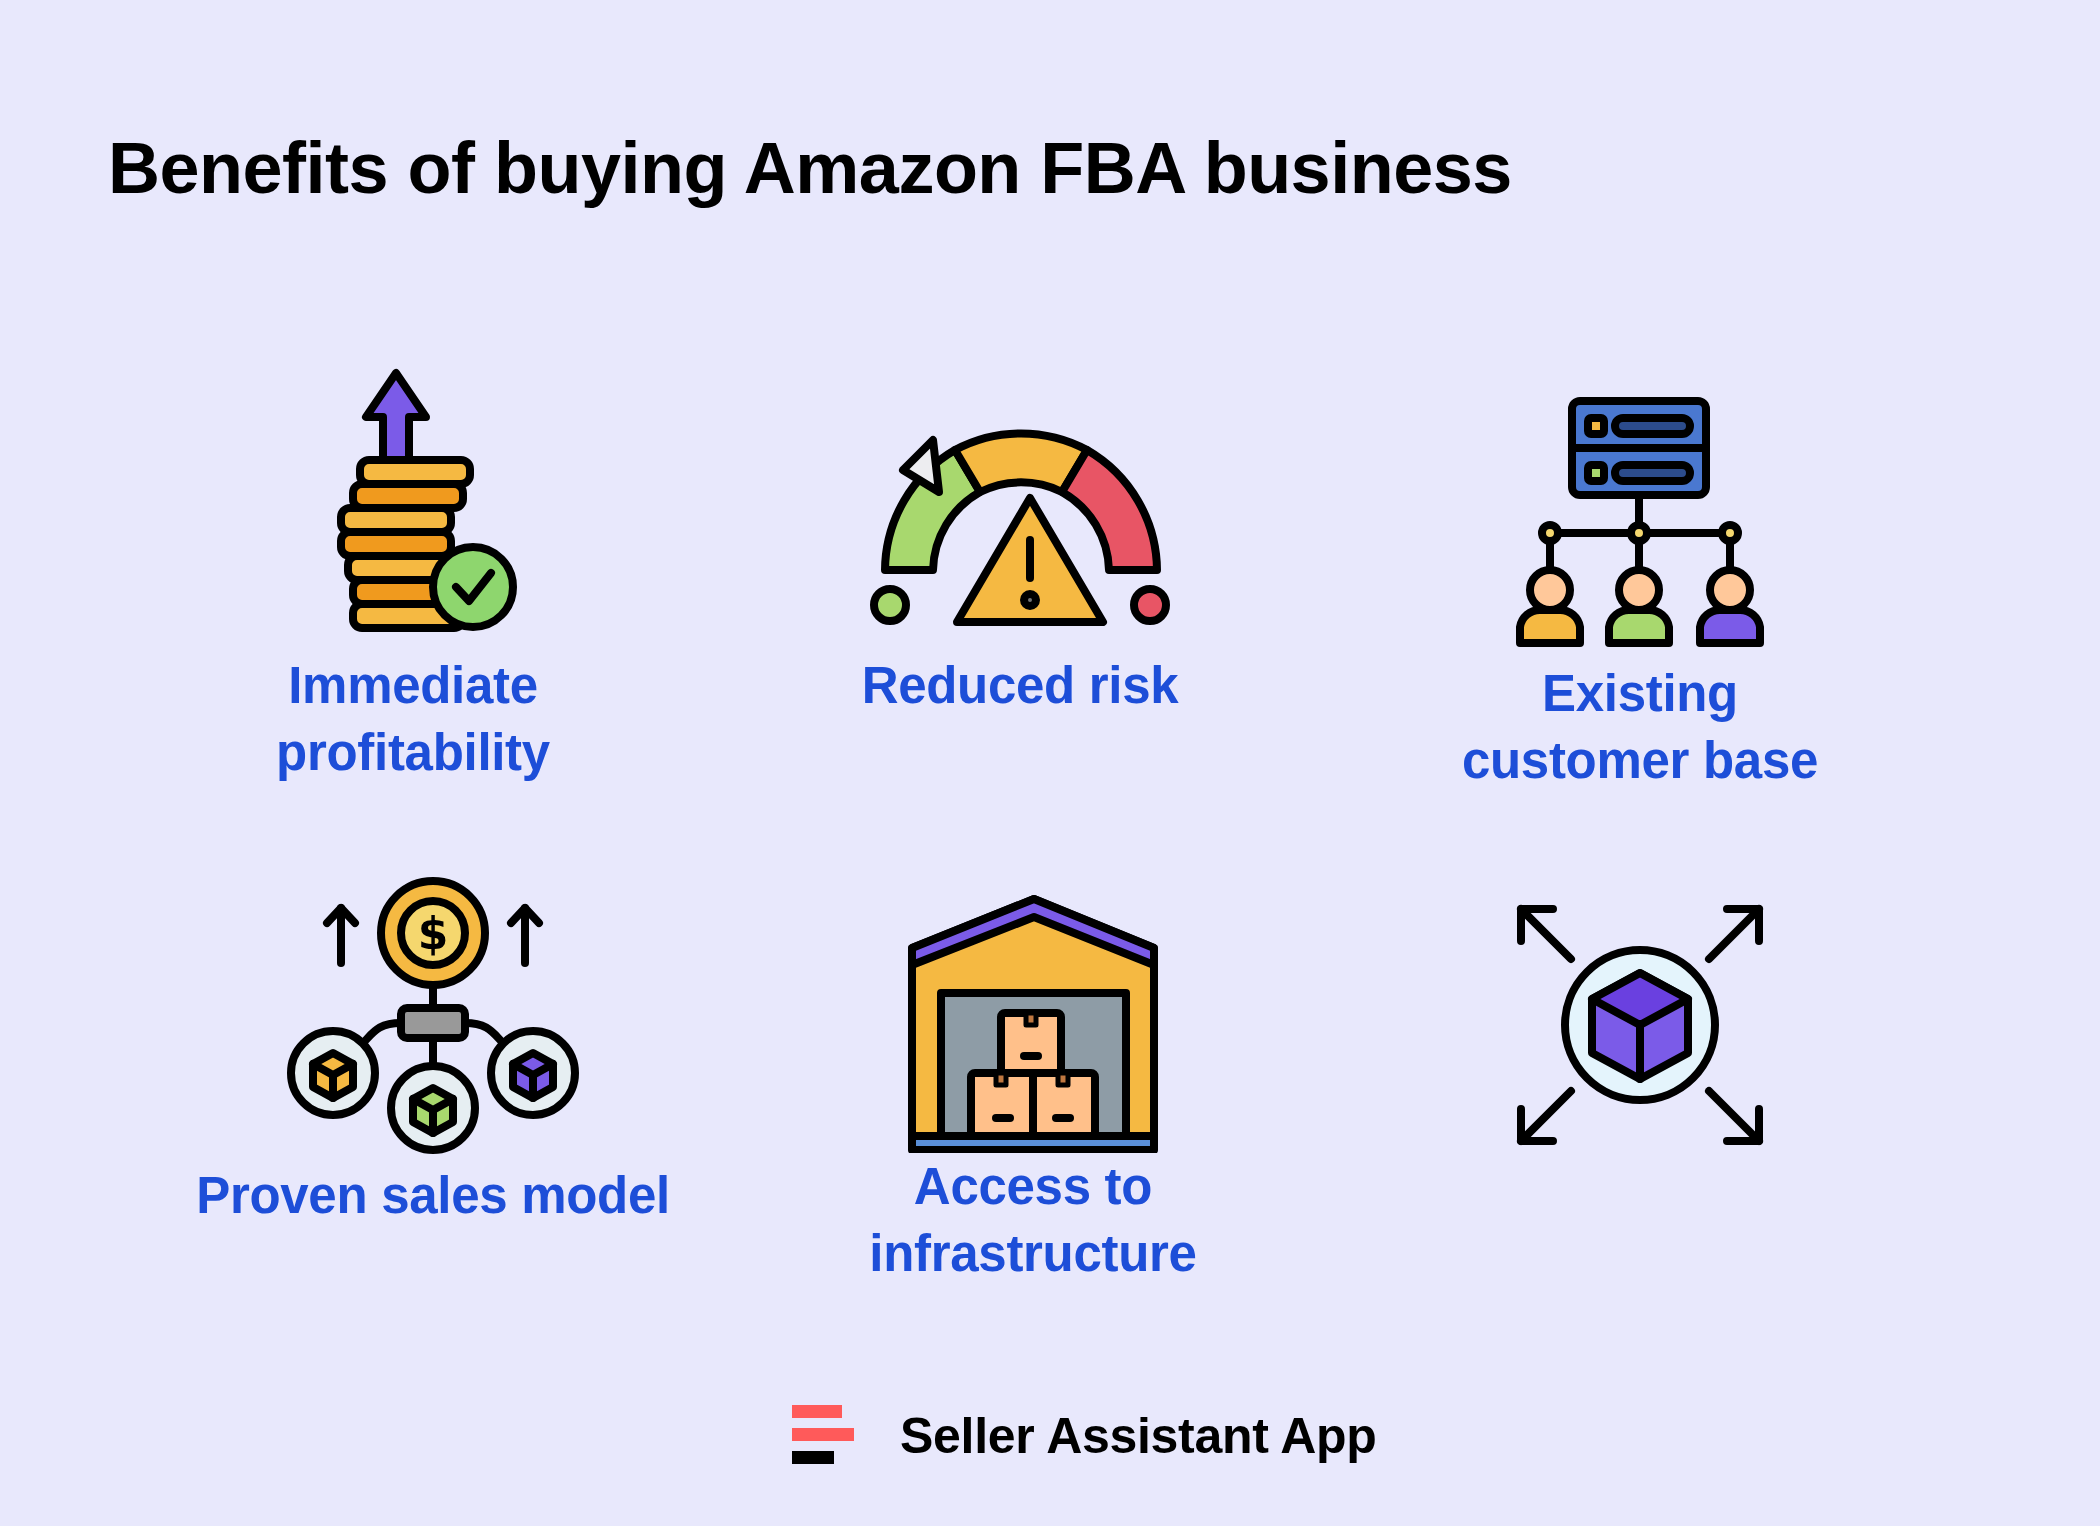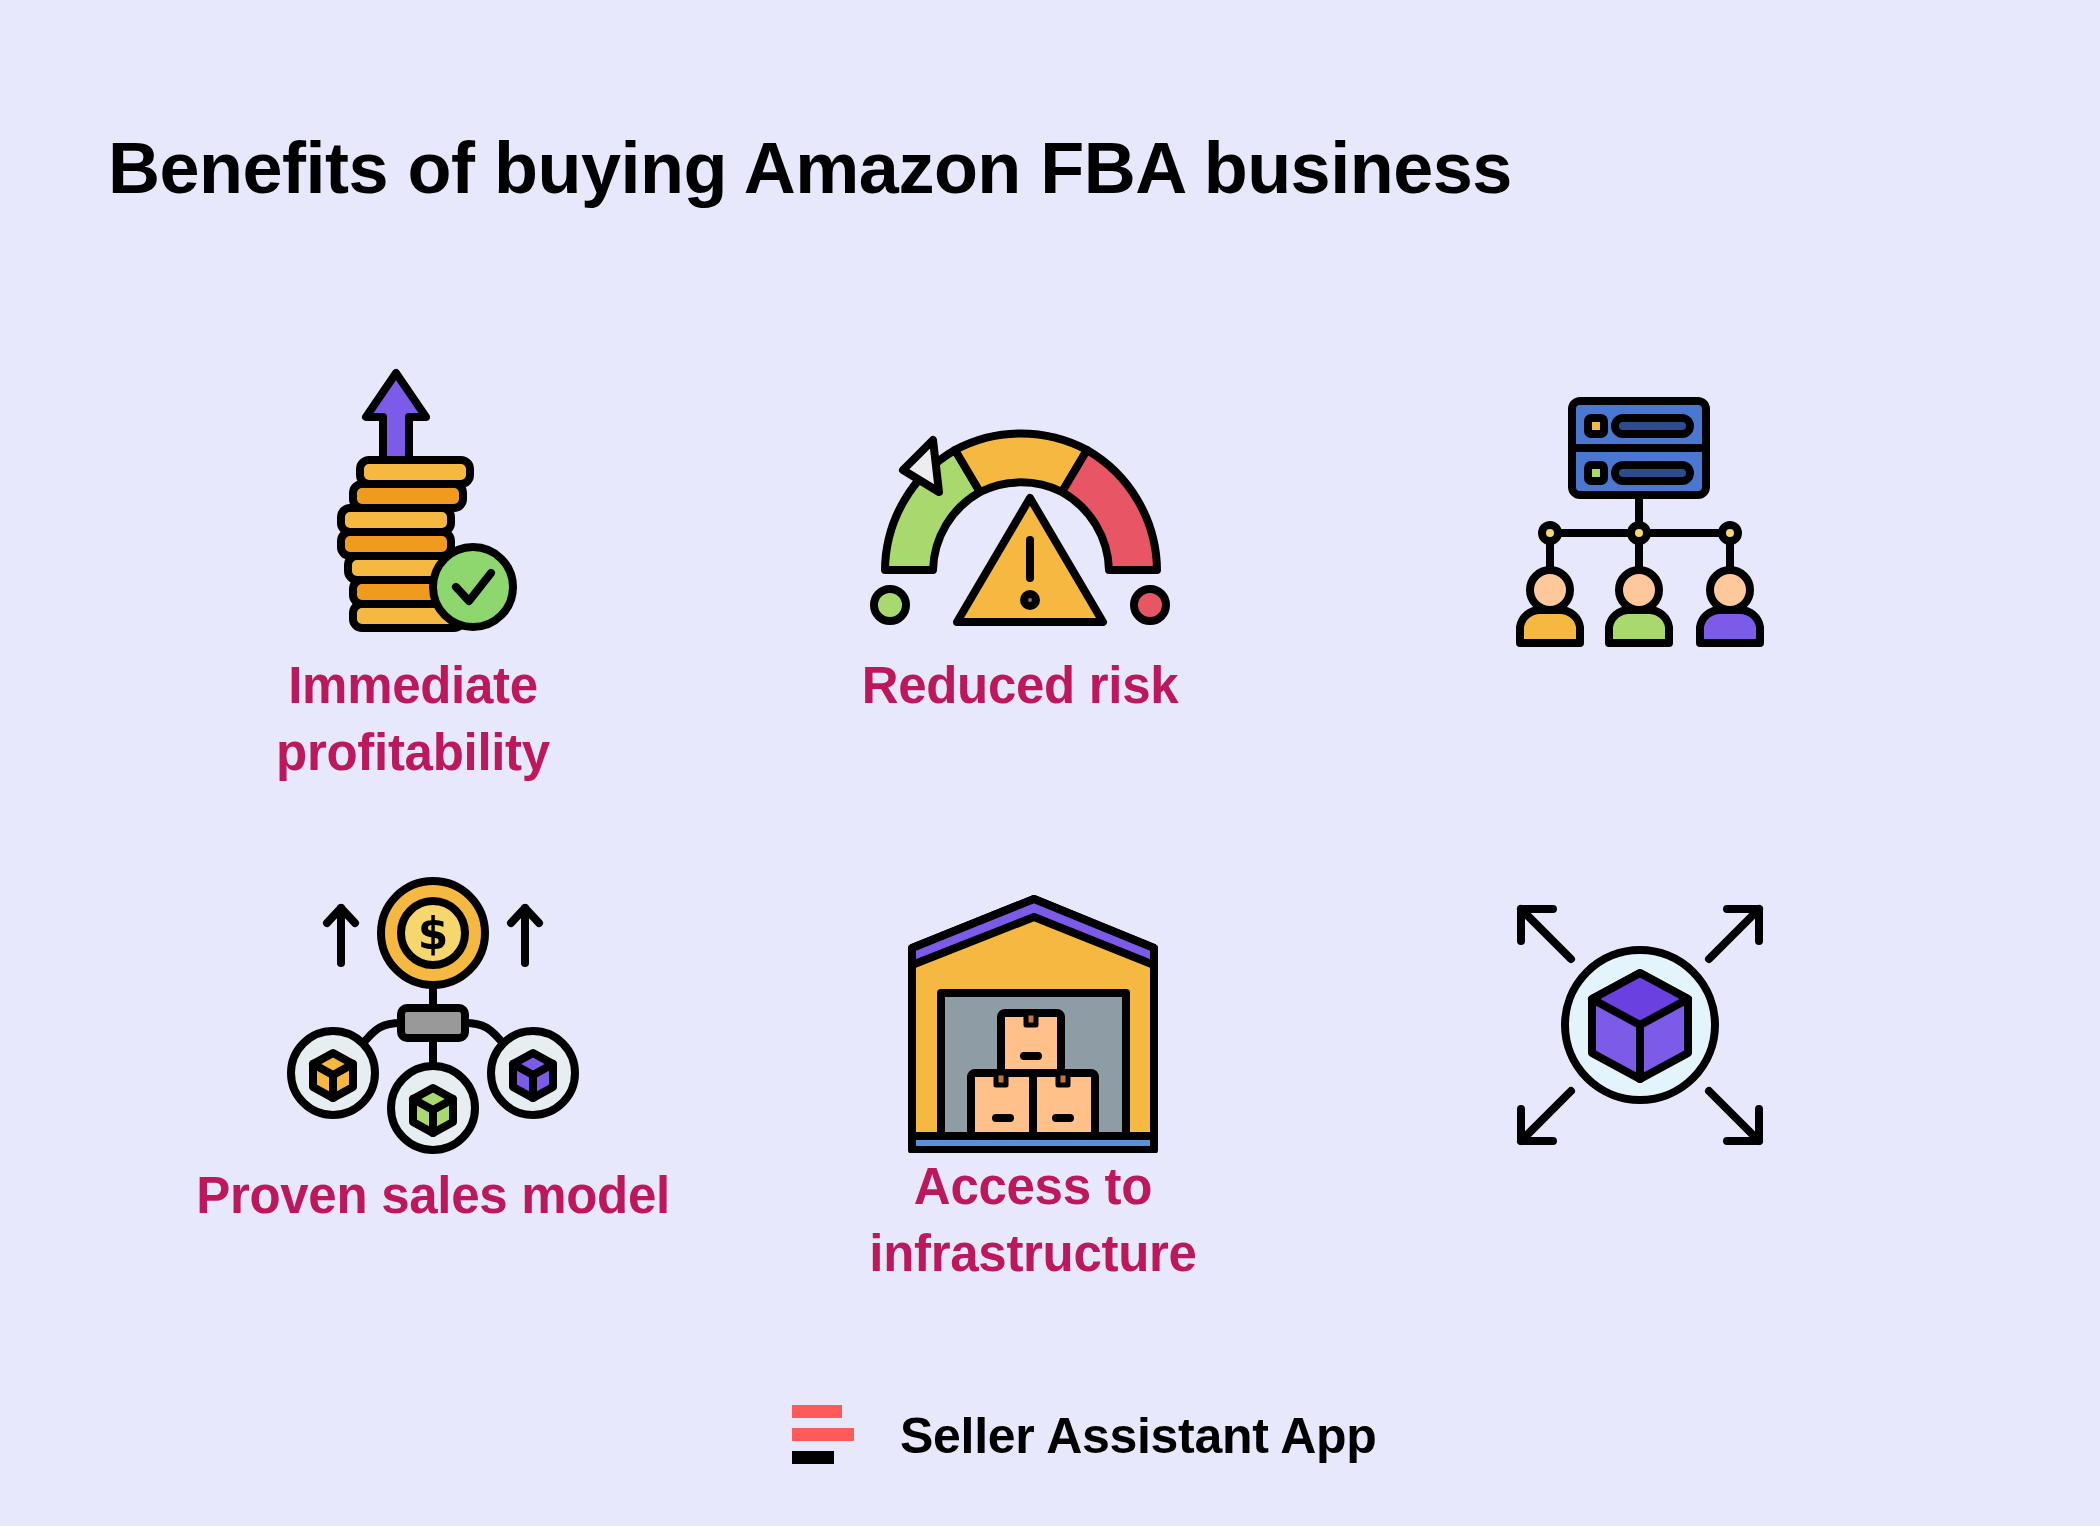--- a/index.html
+++ b/index.html
@@ -10,21 +10,21 @@
     position:relative;
   }
   .title {
     position:absolute; left:108px; top:108px; width:1900px;
     font-size:72px; font-weight:700; color:#000; letter-spacing:-0.5px;
     white-space:nowrap; line-height:120px;
   }
   .card { position:absolute; width:600px; text-align:center; }
   .card svg { display:block; margin:0 auto; }
   .label {
-    font-size:51px; font-weight:700; color:#be185d; line-height:67px;
+    font-size:51px; font-weight:700; color:#1d4ed8; line-height:67px;
     letter-spacing:-0.3px; white-space:pre-line;
   }
   .footer {
     position:absolute; left:790px; top:1395px; height:70px;
     display:flex; align-items:flex-end;
   }
   .logo { position:relative; width:70px; height:62px; margin-right:40px; }
   .logo span { position:absolute; left:2px; height:13px; }
   .brand { font-size:50px; font-weight:700; color:#000; letter-spacing:-0.3px; }
 </style>
@@ -99,20 +99,22 @@
       <circle cx="220" cy="138" r="8" fill="#F5D76E"></circle>
 
       <circle cx="40" cy="195" r="20" fill="#FFC89A"></circle>
       <path d="M10,248 L10,232 A20,20 0 0 1 30,215 L50,215 A20,20 0 0 1 70,232 L70,248 Z" fill="#F5B942"></path>
       <circle cx="129" cy="195" r="20" fill="#FFC89A"></circle>
       <path d="M99,248 L99,232 A20,20 0 0 1 119,215 L139,215 A20,20 0 0 1 159,232 L159,248 Z" fill="#A8D86E"></path>
       <circle cx="220" cy="195" r="20" fill="#FFC89A"></circle>
       <path d="M190,248 L190,232 A20,20 0 0 1 210,215 L230,215 A20,20 0 0 1 250,232 L250,248 Z" fill="#7B5BE8"></path>
     </g>
   </svg>
+  <div class="label" style="margin-top:10px;">Existing
+customer base</div>
 </div>
 
 <div class="card" style="left:133px; top:873px;">
   <svg width="300" height="285" viewBox="0 0 300 285">
     <g stroke="#000" stroke-width="8" stroke-linejoin="round" stroke-linecap="round" fill="none">
 
       <line x1="58" y1="90" x2="58" y2="35"></line>
         <polyline points="44,50 58,35 72,50"></polyline>
       <line x1="242" y1="90" x2="242" y2="35"></line>
         <polyline points="228,50 242,35 256,50"></polyline>

